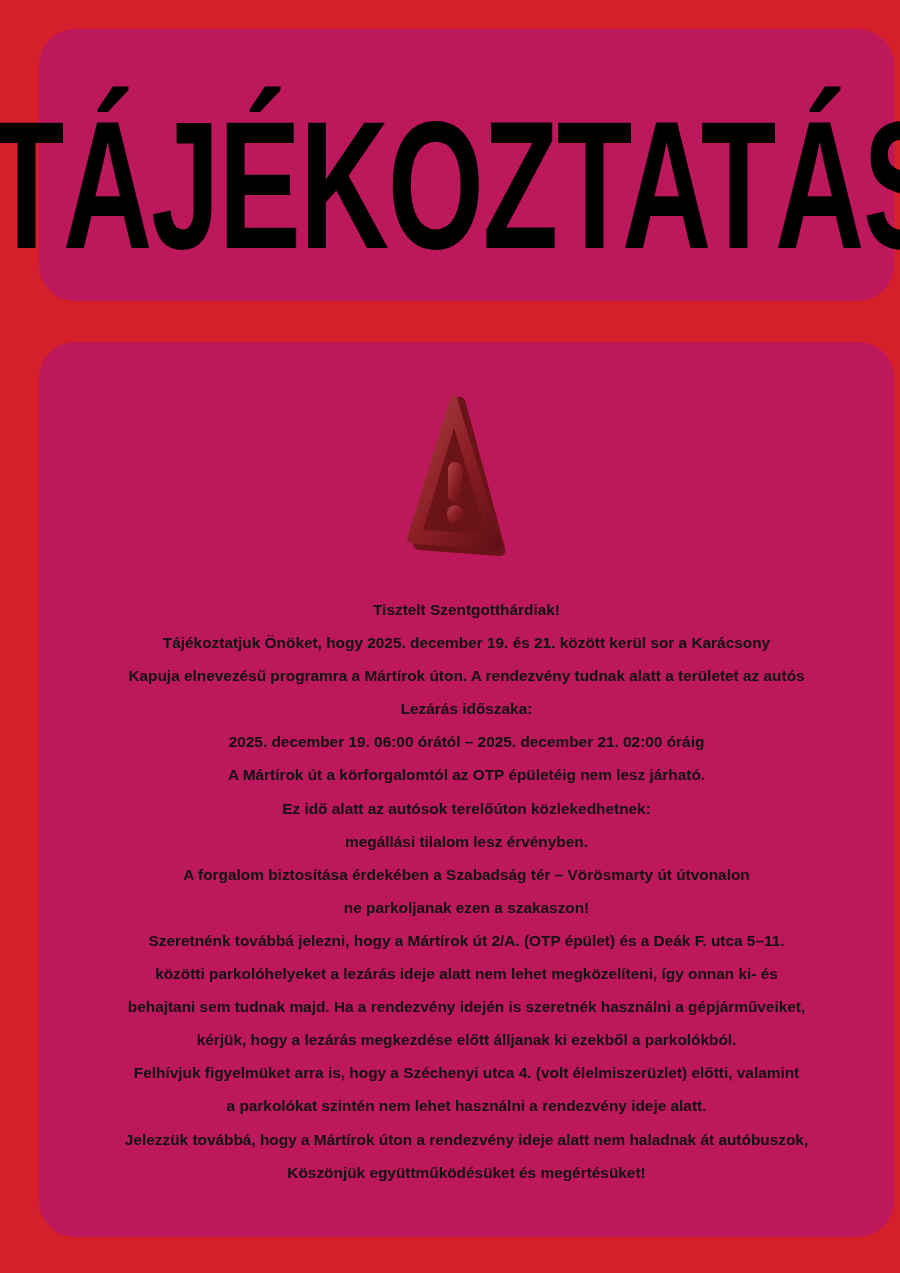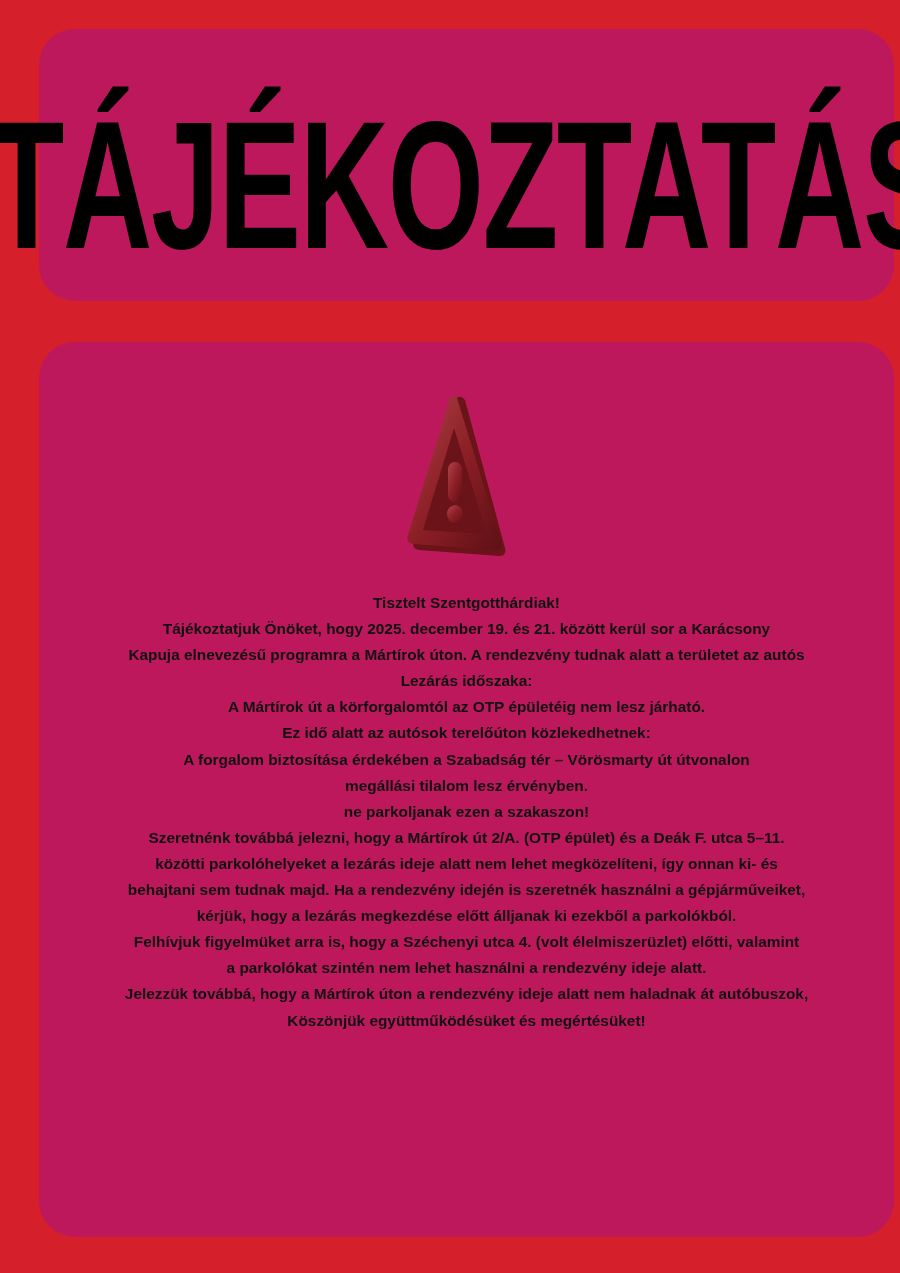--- a/index.html
+++ b/index.html
@@ -52,20 +52,21 @@
     text-align: center;
     color: #111;
     font-family: "Liberation Sans", sans-serif;
     font-weight: 700;
     font-size: 15.4px;
     line-height: 26.1px;
   }
   .text-block .line {
     display: block;
     white-space: nowrap;
+    margin-top: 7px;
   }
 </style>
 </head>
 <body>
 
 <div class="card card-title">
   <div class="title-wrap">
     <div class="title">TÁJÉKOZTATÁS</div>
   </div>
 </div>
@@ -88,24 +89,25 @@
     <rect x="49" y="72" width="14" height="40" rx="7" fill="url(#wg)"></rect>
 
     <ellipse cx="56" cy="124" rx="8" ry="9" fill="url(#wg)"></ellipse>
   </svg>
 
   <div class="text-block">
     <span class="line">Tisztelt Szentgotthárdiak!</span>
     <span class="line">Tájékoztatjuk Önöket, hogy 2025. december 19. és 21. között kerül sor a Karácsony</span>
     <span class="line">Kapuja elnevezésű programra a Mártírok úton. A rendezvény tudnak alatt a területet az autós</span>
     <span class="line">Lezárás időszaka:</span>
+    <span class="line">2025. december 19. 06:00 órától – 2025. december 21. 02:00 óráig</span>
     <span class="line">A Mártírok út a körforgalomtól az OTP épületéig nem lesz járható.</span>
     <span class="line">Ez idő alatt az autósok terelőúton közlekedhetnek:</span>
+    <span class="line">megállási tilalom lesz érvényben.</span>
     <span class="line">A forgalom biztosítása érdekében a Szabadság tér – Vörösmarty út útvonalon</span>
-    <span class="line">megállási tilalom lesz érvényben.</span>
     <span class="line">ne parkoljanak ezen a szakaszon!</span>
     <span class="line">Szeretnénk továbbá jelezni, hogy a Mártírok út 2/A. (OTP épület) és a Deák F. utca 5–11.</span>
     <span class="line">közötti parkolóhelyeket a lezárás ideje alatt nem lehet megközelíteni, így onnan ki- és</span>
     <span class="line">behajtani sem tudnak majd. Ha a rendezvény idején is szeretnék használni a gépjárműveiket,</span>
     <span class="line">kérjük, hogy a lezárás megkezdése előtt álljanak ki ezekből a parkolókból.</span>
     <span class="line">Felhívjuk figyelmüket arra is, hogy a Széchenyi utca 4. (volt élelmiszerüzlet) előtti, valamint</span>
     <span class="line">a parkolókat szintén nem lehet használni a rendezvény ideje alatt.</span>
     <span class="line">Jelezzük továbbá, hogy a Mártírok úton a rendezvény ideje alatt nem haladnak át autóbuszok,</span>
     <span class="line">Köszönjük együttműködésüket és megértésüket!</span>
   </div>

